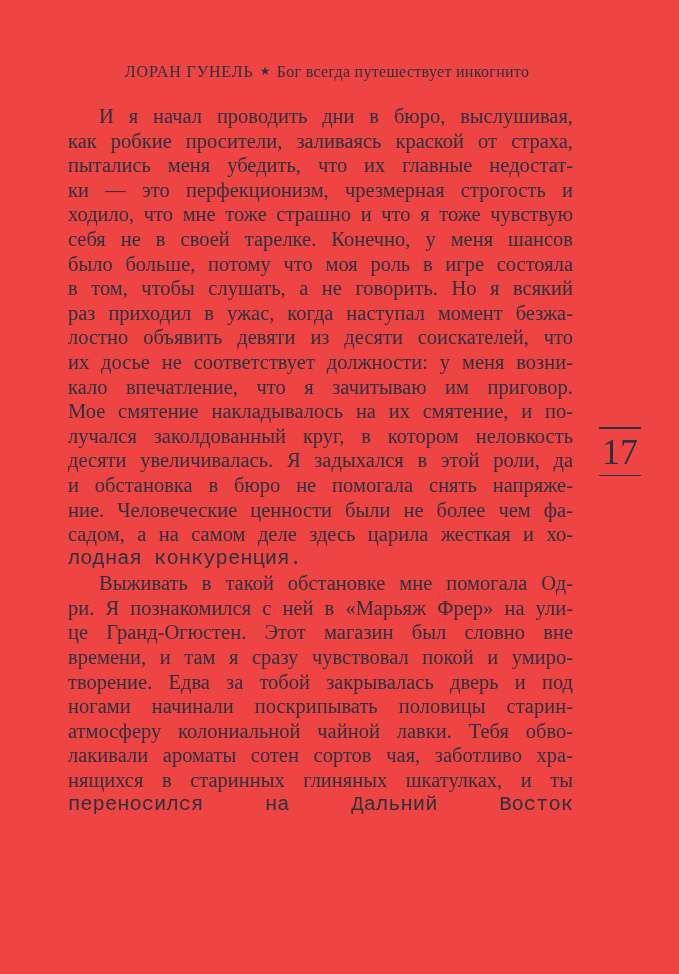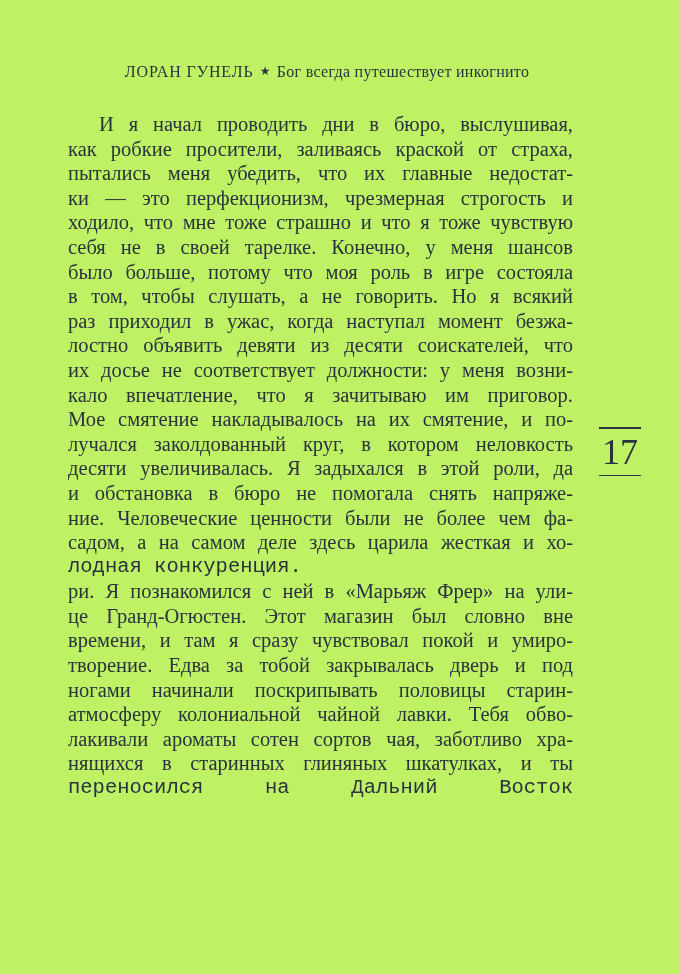--- a/index.html
+++ b/index.html
@@ -1,20 +1,20 @@
 <!DOCTYPE html>
 <html><head>
 <meta charset="utf-8">
 <style>
   html, body { margin: 0; padding: 0; background: #ffffff; }
   .page {
     position: relative;
     width: 679px;
     height: 974px;
-    background: #bef264;
+    background: #ef4444;
     font-family: "Liberation Serif", "DejaVu Serif", serif;
     color: #2b323e;
     overflow: hidden;
   }
   .running-header {
     position: absolute;
     top: 63px;
     left: 72px;
     width: 510px;
     text-align: center;
@@ -24,21 +24,21 @@
   }
   .running-header .author { letter-spacing: 0.9px; }
   .running-header .star {
     font-size: 12px;
     padding: 0 6px;
     position: relative;
     top: -2px;
   }
   .body-text {
     position: absolute;
-    top: 112px;
+    top: 104px;
     left: 68px;
     width: 505px;
     font-size: 20.5px;
     line-height: 24.6px;
   }
   .line {
     text-align: justify;
     text-align-last: justify;
     height: 24.6px;
     overflow: hidden;
@@ -88,20 +88,21 @@
       <div class="line">лостно объявить девяти из десяти соискателей, что</div>
       <div class="line">их досье не соответствует должности: у меня возни-</div>
       <div class="line">кало впечатление, что я зачитываю им приговор.</div>
       <div class="line">Мое смятение накладывалось на их смятение, и по-</div>
       <div class="line">лучался заколдованный круг, в котором неловкость</div>
       <div class="line">десяти увеличивалась. Я задыхался в этой роли, да</div>
       <div class="line">и обстановка в бюро не помогала снять напряже-</div>
       <div class="line">ние. Человеческие ценности были не более чем фа-</div>
       <div class="line">садом, а на самом деле здесь царила жесткая и хо-</div>
       <div class="line last">лодная конкуренция.</div>
+      <div class="line first">Выживать в такой обстановке мне помогала Од-</div>
       <div class="line">ри. Я познакомился с ней в «Марьяж Фрер» на ули-</div>
       <div class="line">це Гранд-Огюстен. Этот магазин был словно вне</div>
       <div class="line">времени, и там я сразу чувствовал покой и умиро-</div>
       <div class="line">творение. Едва за тобой закрывалась дверь и под</div>
       <div class="line">ногами начинали поскрипывать половицы старин-</div>
       <div class="line">атмосферу колониальной чайной лавки. Тебя обво-</div>
       <div class="line">лакивали ароматы сотен сортов чая, заботливо хра-</div>
       <div class="line">нящихся в старинных глиняных шкатулках, и ты</div>
       <div class="line last">переносился на Дальний Восток девятнадцатого</div>
     </div>

